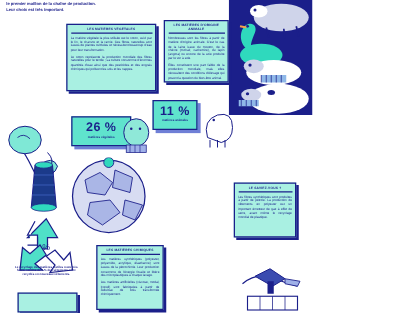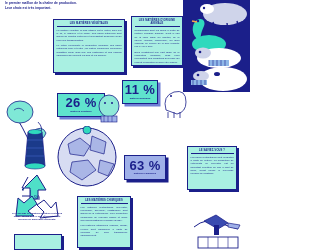--- a/index.html
+++ b/index.html
@@ -54,21 +54,21 @@
   .stat{
     position:absolute;
     background:#5fe3cd;
     border:1px solid #1b1f8a;
     box-shadow:2.5px 2.5px 0 #6f7fd6;
     box-sizing:border-box;
     display:flex;flex-direction:column;
     align-items:center;justify-content:center;
   }
   .stat .num{
-    font-size:13px;font-weight:bold;color:#1b1f8a;
+    font-size:10px;font-weight:bold;color:#1b1f8a;
     letter-spacing:.4px;line-height:1;
   }
   .stat .cap{
     font-size:2.4px;font-weight:bold;color:#1b1f8a;
     margin-top:1.5px;text-align:center;line-height:1.2;
   }
   .stat.violet{background:#9fb0e8;box-shadow:2.5px 2.5px 0 #1b1f8a;}
 
   
   .caption{
@@ -181,24 +181,20 @@
 
   <svg class="art" style="left:56px;top:126px;" width="62" height="62" viewBox="0 0 62 62">
     <circle cx="31" cy="31" r="29" fill="#d7dcf2" stroke="#1b1f8a" stroke-width="1"></circle>
     <path d="M12 18 L24 12 L34 20 L28 30 L14 28 Z" fill="#aab6e6" stroke="#1b1f8a" stroke-width=".7"></path>
     <path d="M36 10 L50 16 L48 28 L34 24 Z" fill="#aab6e6" stroke="#1b1f8a" stroke-width=".7"></path>
     <path d="M16 36 L32 34 L40 44 L26 54 L14 46 Z" fill="#aab6e6" stroke="#1b1f8a" stroke-width=".7"></path>
     <path d="M44 34 L58 38 L52 50 L42 46 Z" fill="#aab6e6" stroke="#1b1f8a" stroke-width=".7"></path>
     <circle cx="31" cy="4" r="4" fill="#2fd9bd" stroke="#1b1f8a" stroke-width=".7"></circle>
   </svg>
 
-  <div class="stat violet" style="left:124px;top:155px;width:42px;height:25px;">
-    <div class="num">63 %</div>
-    <div class="cap">matières chimiques</div>
-  </div>
 
   <div class="card" style="left:187px;top:146px;width:50px;height:44px;">
     <div class="card-title">LE SAVIEZ-VOUS ?</div>
     <div class="card-body">
       <p>Les fibres synthétiques sont produites à partir de pétrole. La production de vêtements en polyester est un important émetteur de gaz à effet de serre, avant même le recyclage mondial de plastique.</p>
     </div>
   </div>
 
   <svg class="art" style="left:8px;top:172px;" width="58" height="52" viewBox="0 0 58 52">
     <path d="M29 3 L38 18 L30 18 L30 27 L22 27 L22 18 L14 18 Z" transform="rotate(0 29 20)" fill="#4fe0c8" stroke="#1b1f8a" stroke-width="1"></path>

